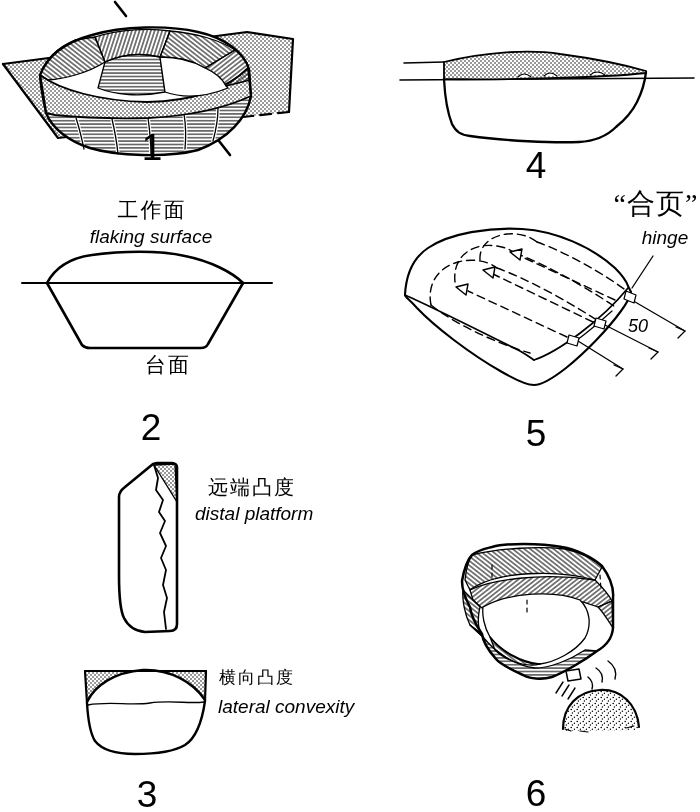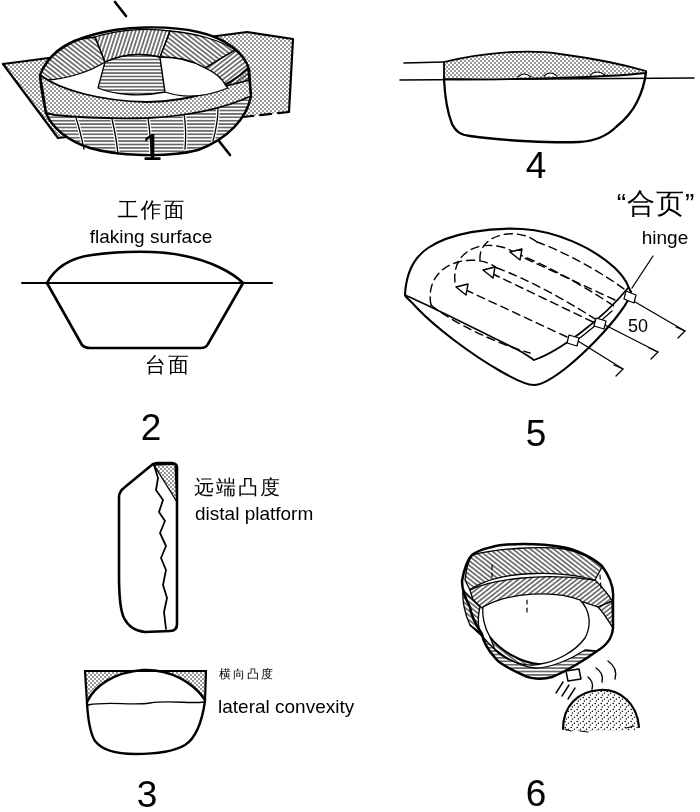--- a/index.html
+++ b/index.html
@@ -2,22 +2,22 @@
 <html><head>
 <meta charset="utf-8">
 <style>
   html,body{margin:0;padding:0;background:#ffffff;}
   #page{
     position:relative;width:700px;height:812px;background:#ffffff;overflow:hidden;
     font-family:"Liberation Sans","DejaVu Sans",sans-serif;color:#000;
   }
   #art{position:absolute;left:0;top:0;}
   .lbl{position:absolute;white-space:nowrap;line-height:1.15;color:#000;}
-  .zh{font-size:21px;letter-spacing:2px;}
-  .en{font-size:19px;}
+  .zh{font-size:21px;letter-spacing:2px;font-family:Liberation Serif, serif;}
+  .en{font-size:19px;font-style:italic;}
   .fignum{font-size:37px;}
   .ctr{transform:translateX(-50%);}
 </style>
 </head>
 <body>
 
 <div id="page">
 
   <svg id="art" width="700" height="812" viewBox="0 0 700 812">
     <defs>
@@ -192,23 +192,23 @@
       <path d="M563,729 C563,706 578,691 600,690 C621,689 637,704 639,727 L639,730 L563,731 Z" fill="url(#speck)" stroke="none"></path>
       <path d="M563,729 C563,706 578,691 600,690 C621,689 637,704 639,727" fill="none" stroke="#000" stroke-width="2.2"></path>
       <path d="M565,729 l6,2 M580,731 l8,1 M626,728 l8,-2" stroke="#000" stroke-width="1.2" fill="none"></path>
     </g>
   </svg>
 
   <div class="lbl zh ctr" style="left:152px;top:198px">工作面</div>
   <div class="lbl en ctr" style="left:151px;top:226px">flaking surface</div>
   <div class="lbl zh ctr" style="left:168px;top:353px">台面</div>
 
-  <div class="lbl zh" style="left:194px;top:476px;font-size:20px">远端凸度</div>
+  <div class="lbl zh" style="left:208px;top:476px;font-size:20px">远端凸度</div>
   <div class="lbl en" style="left:195px;top:503px">distal platform</div>
-  <div class="lbl zh" style="left:219px;top:668px;font-size:12px">横向凸度</div>
+  <div class="lbl zh" style="left:219px;top:668px;font-size:17px">横向凸度</div>
   <div class="lbl en" style="left:218px;top:696px">lateral convexity</div>
 
   <div class="lbl zh ctr" style="left:656px;top:188px;font-size:28px;letter-spacing:1px">“合页”</div>
   <div class="lbl en ctr" style="left:665px;top:227px">hinge</div>
   <div class="lbl en" style="left:628px;top:316px;font-size:18px">50</div>
 
   <div class="lbl fignum ctr" style="left:152px;top:127px">1</div>
   <div class="lbl fignum ctr" style="left:151px;top:407px">2</div>
   <div class="lbl fignum ctr" style="left:147px;top:774px">3</div>
   <div class="lbl fignum ctr" style="left:536px;top:145px">4</div>

